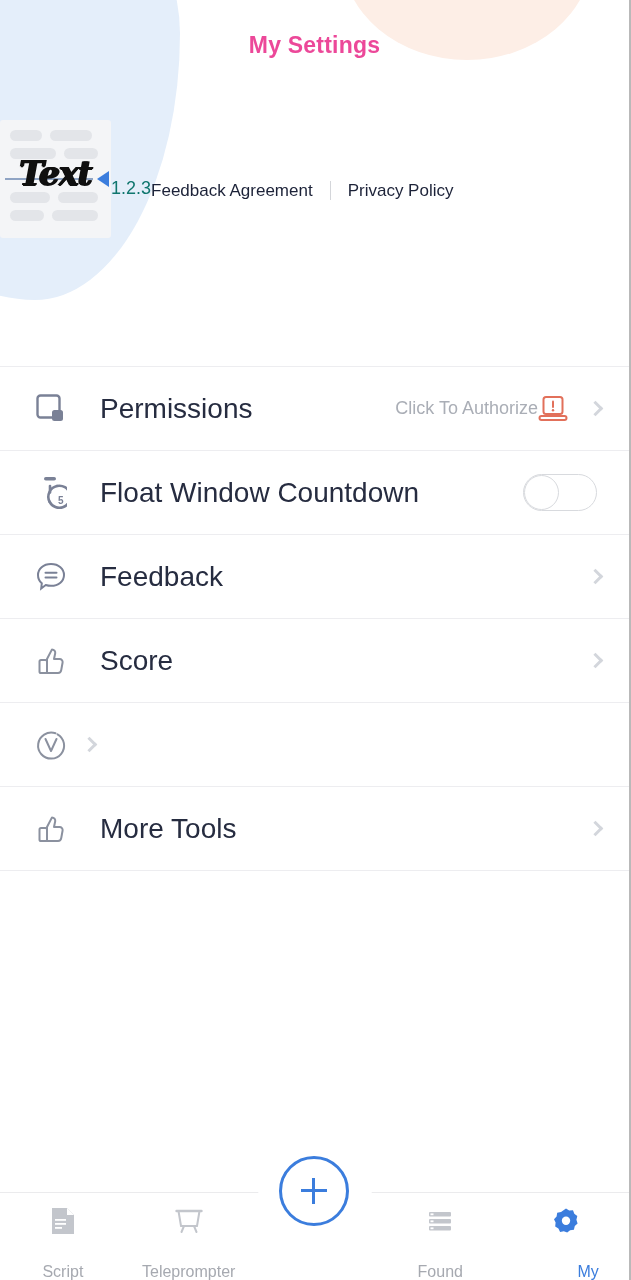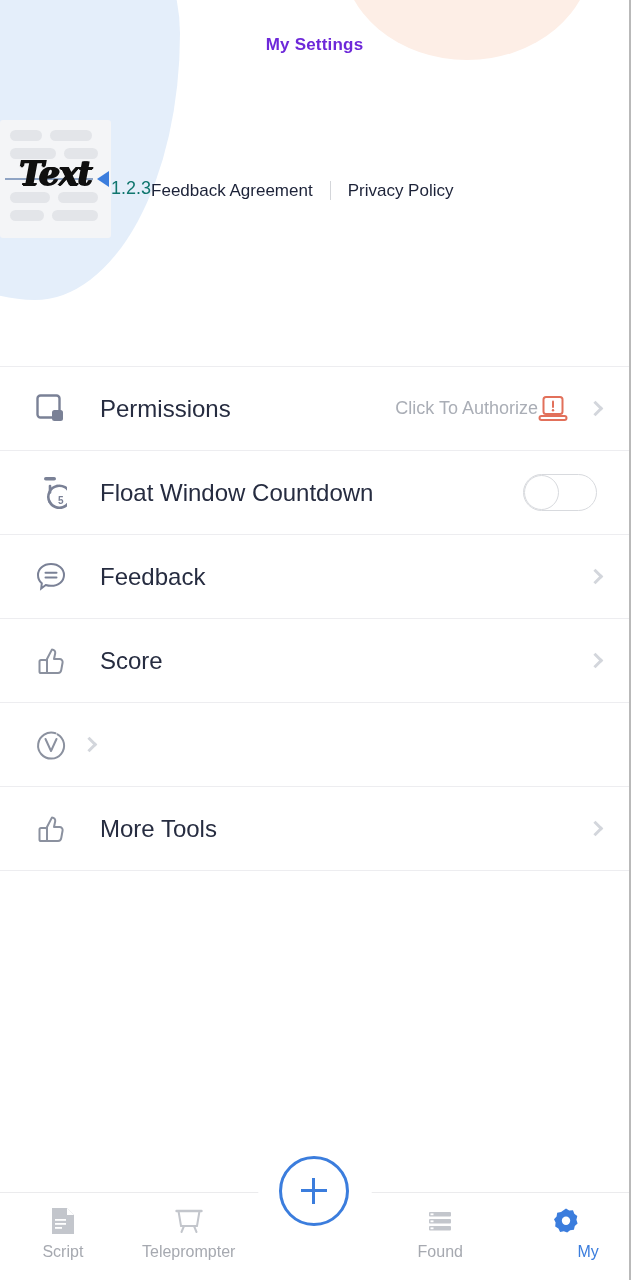--- a/index.html
+++ b/index.html
@@ -35,22 +35,22 @@
     pointer-events: none;
   }
 
   
   .header {
     position: absolute; top: 0; left: 0; right: 0;
     height: 90px;
     display: flex; align-items: center; justify-content: center;
   }
   .header-title {
-    font-size: 17px; font-weight: bold;
-    color: #6d28d9;
+    font-size: 23px; font-weight: bold;
+    color: #ec4899;
     letter-spacing: 0.2px;
   }
 
   
   .logo-wrap {
     position: absolute; top: 120px; left: 0; right: 0;
     display: flex; align-items: center;
   }
   .logo-card {
     position: relative;
@@ -128,21 +128,21 @@
     background: #ffffff;
     border-bottom: 1px solid #ededf0;
   }
   .row-icon {
     width: 46px; height: 46px;
     display: flex; align-items: center; justify-content: center;
     flex: 0 0 46px;
   }
   .row-label {
     margin-left: 26px;
-    font-size: 24px;
+    font-size: 28px;
     color: #262c40;
     flex: 1 1 auto;
   }
   .row-value {
     font-size: 18px;
     color: #aaaeb6;
   }
   .chev {
     width: 11px; height: 11px;
     border-top: 3px solid #d3d6dc;
@@ -192,20 +192,21 @@
     width: 118px; height: 60px;
     background: #ffffff;
     border-radius: 50% 50% 0 0 / 70% 70% 0 0;
     z-index: 2;
   }
   .nav-item {
     flex: 1 1 0;
     display: flex; flex-direction: column; align-items: center;
     padding-top: 13px;
     z-index: 3;
+    gap: 20px;
   }
   .nav-icon { height: 32px; display:flex; align-items:center; justify-content:center; }
   .nav-label {
     margin-top: 6px;
     font-size: 16px;
     color: #a6a9b0;
   }
   .nav-item.active .nav-label { color: #3b7ddd; margin-left: 44px; }
   .fab-slot {
     flex: 1 1 0;

